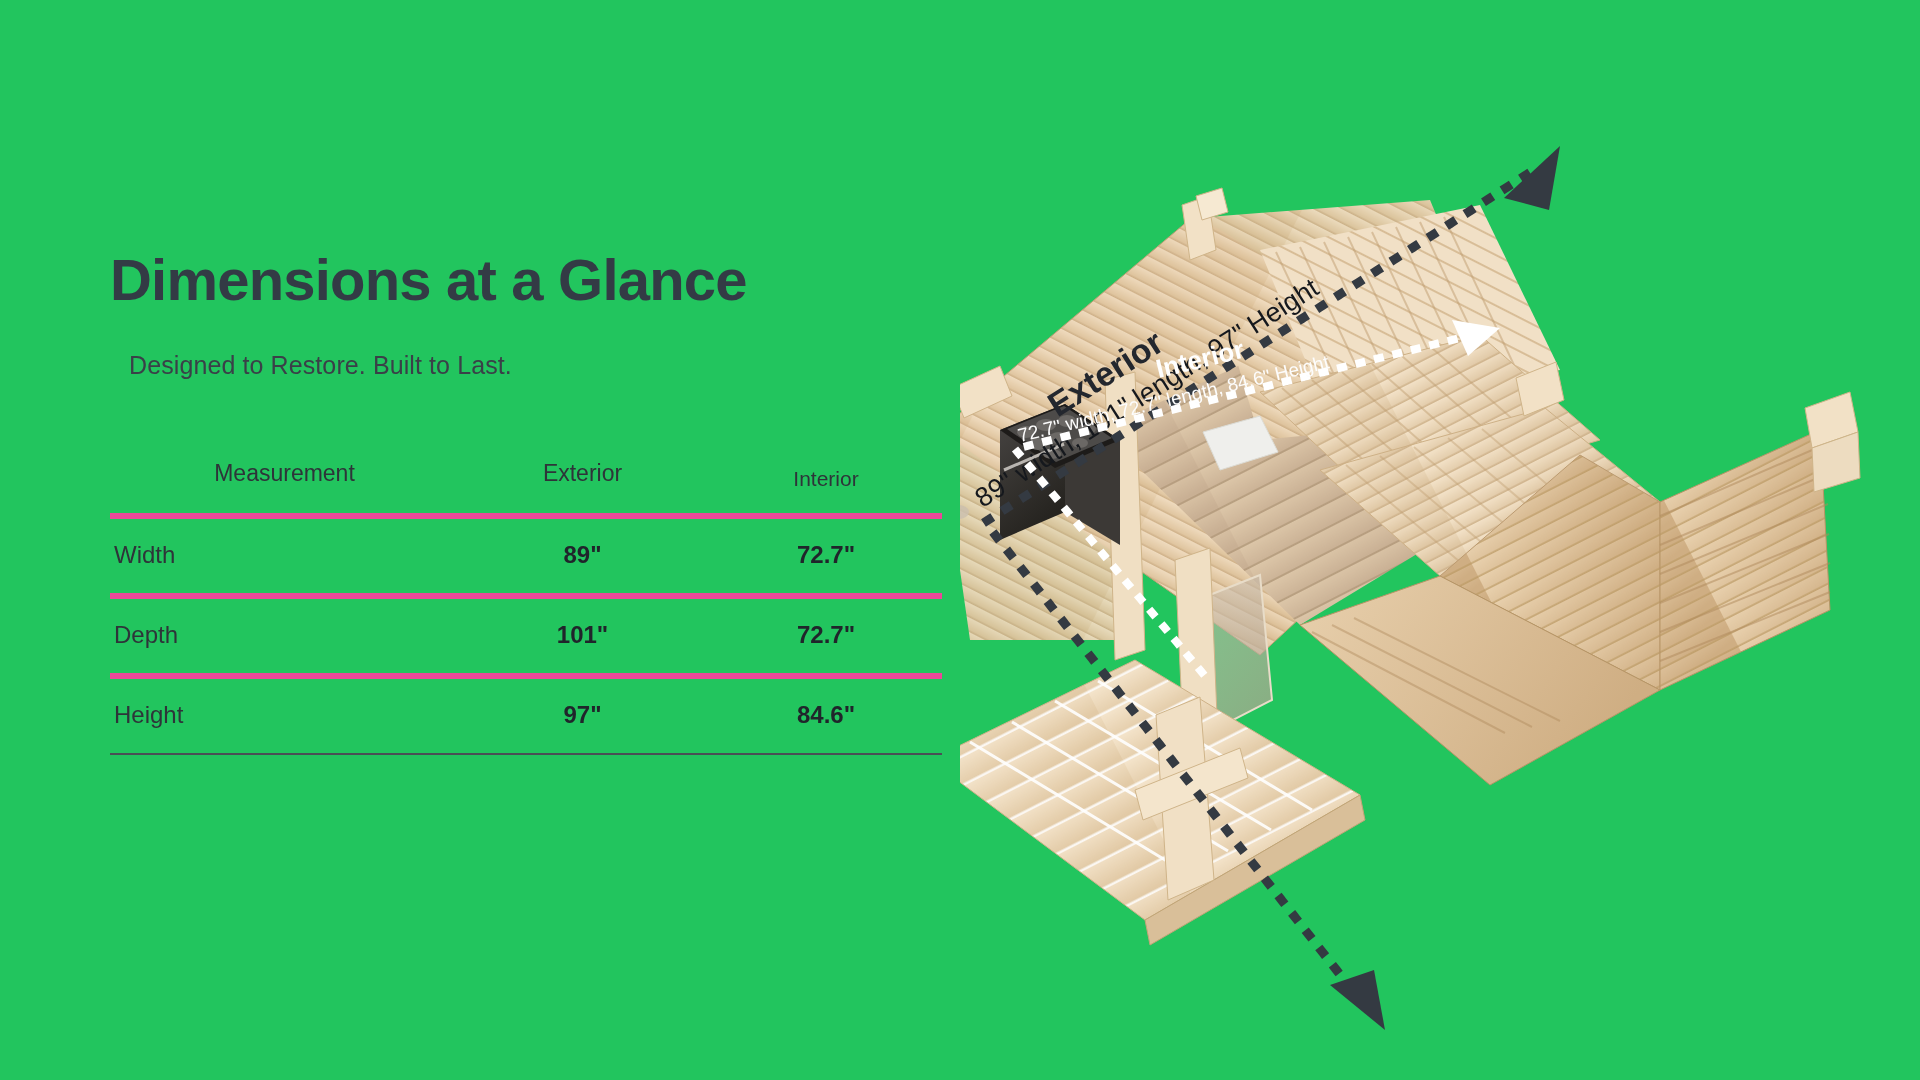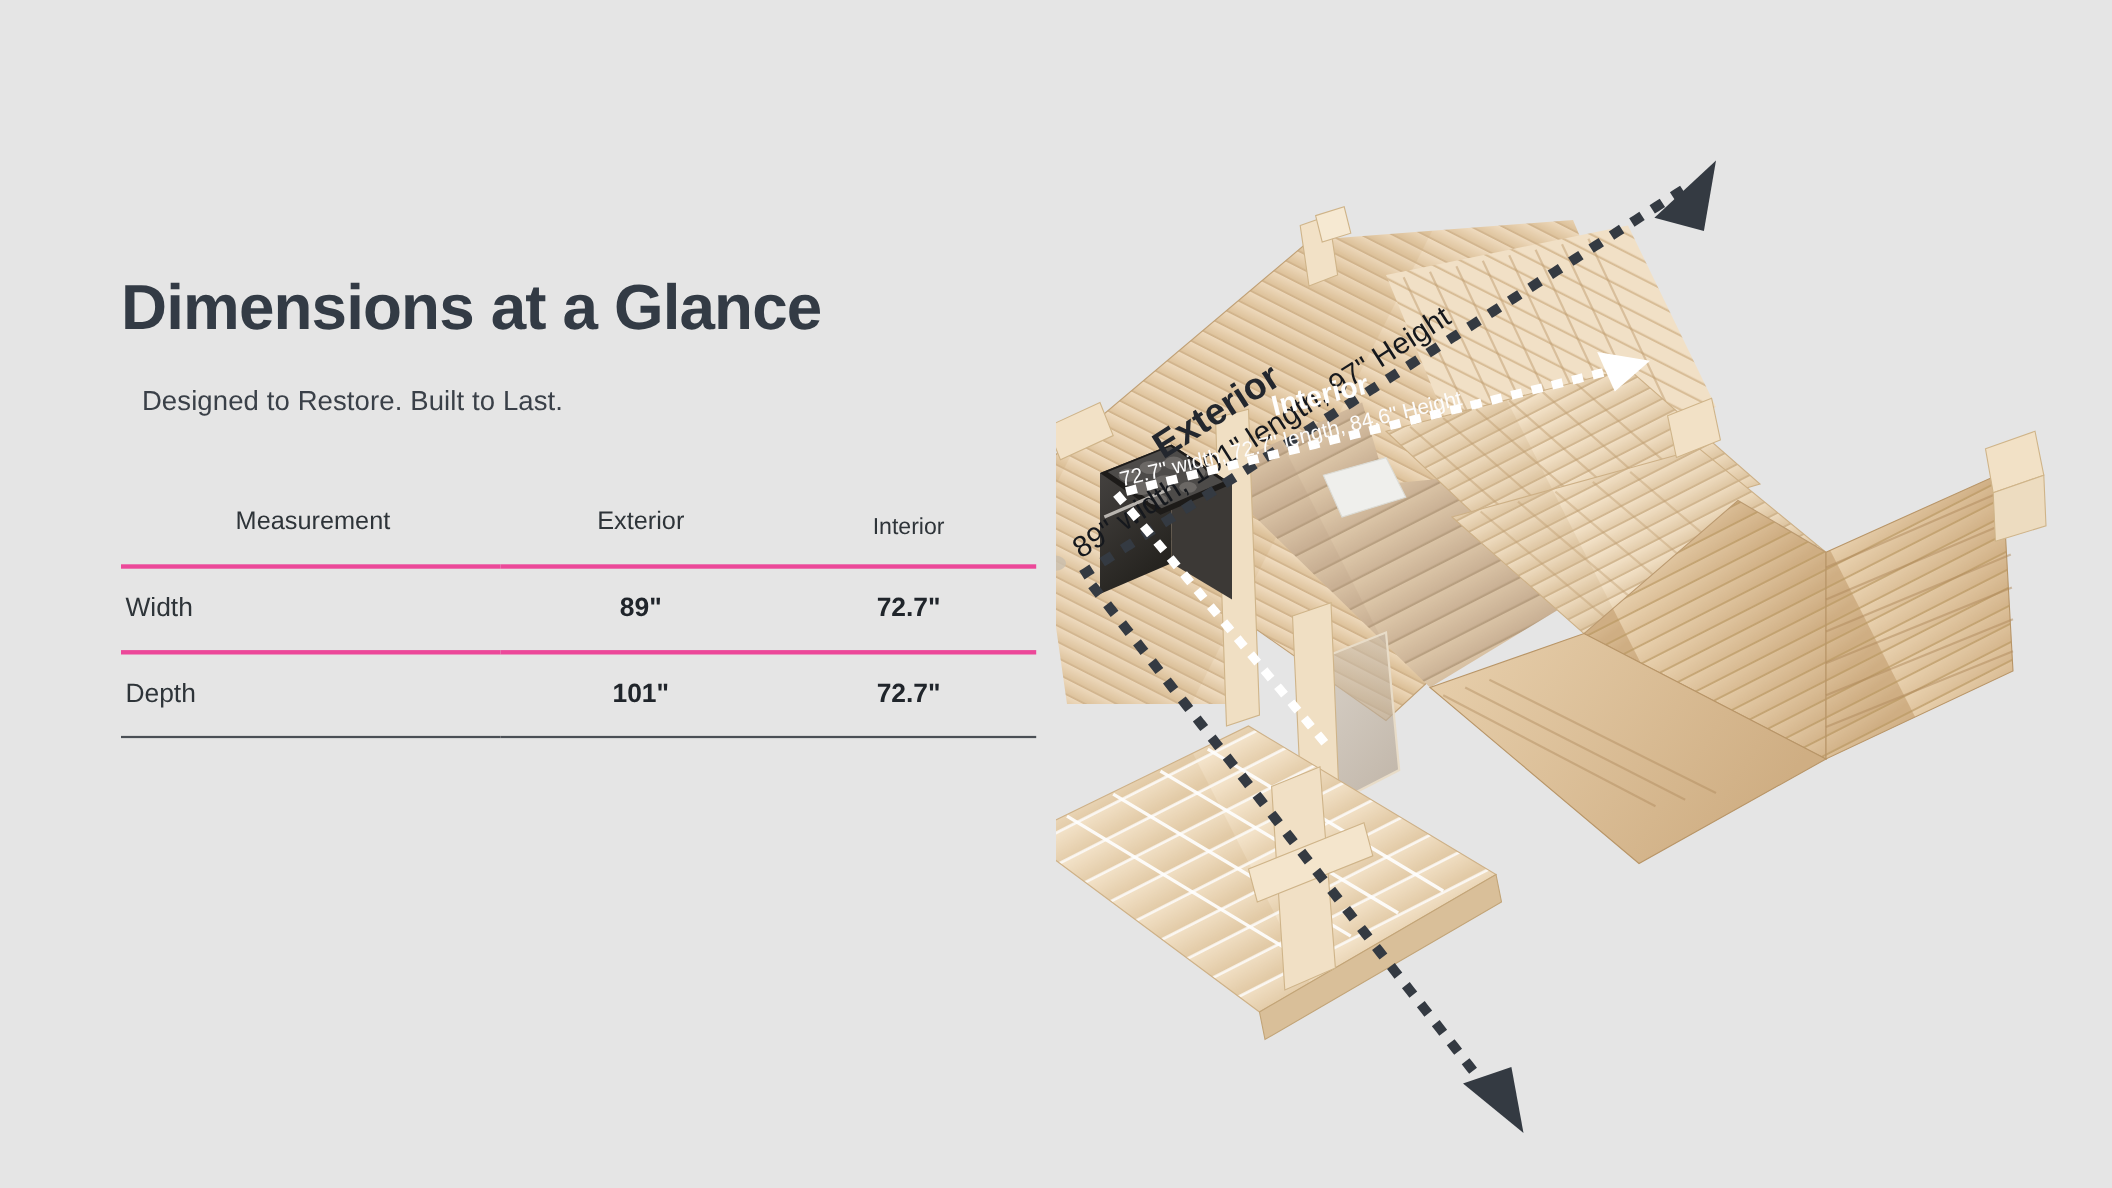--- a/index.html
+++ b/index.html
@@ -3,21 +3,21 @@
 <meta charset="utf-8">
 <title>Dimensions at a Glance</title>
 <style>
   * { margin:0; padding:0; box-sizing:border-box; }
   html, body {
     width:1920px; height:1080px;
     background:#ffffff;
     font-family:"Liberation Sans", sans-serif;
     overflow:hidden;
   }
-  .page { position:relative; width:1920px; height:1080px; background:#e5e5e5; }
+  .page { position:relative; width:1920px; height:1080px; background:#22c55e; }
 
   
   .left-panel { position:absolute; left:110px; top:250px; width:850px; }
 
   .page-title {
     font-size:58px;
     font-weight:bold;
     color:#333b45;
     letter-spacing:-0.8px;
     line-height:1.05;
@@ -40,21 +40,21 @@
     text-align:center;
     font-weight:400;
     color:#2e3439;
     padding:0 0 26px 0;
     vertical-align:bottom;
   }
   .spec-table th.col-measure { font-size:23px; width:345px; padding-left:4px; }
   .spec-table th.col-ext { font-size:23px; width:255px; text-align:center; padding-bottom:26px; }
   .spec-table th.col-int { font-size:21px; text-align:center; padding-bottom:22px; }
 
-  .spec-table tbody tr { border-top:4px solid #ec4899; }
+  .spec-table tbody tr { border-top:6px solid #ec4899; }
   .spec-table tbody tr:last-child { border-bottom:2px solid #4a4f55; }
 
   .spec-table td {
     padding:22px 0 24px 0;
     font-size:24px;
     color:#2e3439;
     font-weight:400;
   }
   .spec-table td.c-label { padding-left:4px; }
   .spec-table td.c-val {
@@ -121,20 +121,25 @@
         <tr>
           <td class="c-label">Width</td>
           <td class="c-val">89"</td>
           <td class="c-val">72.7"</td>
         </tr>
         <tr>
           <td class="c-label">Depth</td>
           <td class="c-val">101"</td>
           <td class="c-val">72.7"</td>
         </tr>
+        <tr>
+          <td class="c-label">Height</td>
+          <td class="c-val">97"</td>
+          <td class="c-val">84.6"</td>
+        </tr>
       </tbody>
     </table>
   </div>
 
   <div class="render-area">
     <svg class="render-svg" viewBox="0 0 960 1080" xmlns="http://www.w3.org/2000/svg">
       <defs>
         <linearGradient id="gWallBack" x1="0" y1="0" x2="0.3" y2="1">
           <stop offset="0%" stop-color="#f0dcc0"></stop>
           <stop offset="100%" stop-color="#dcc098"></stop>

